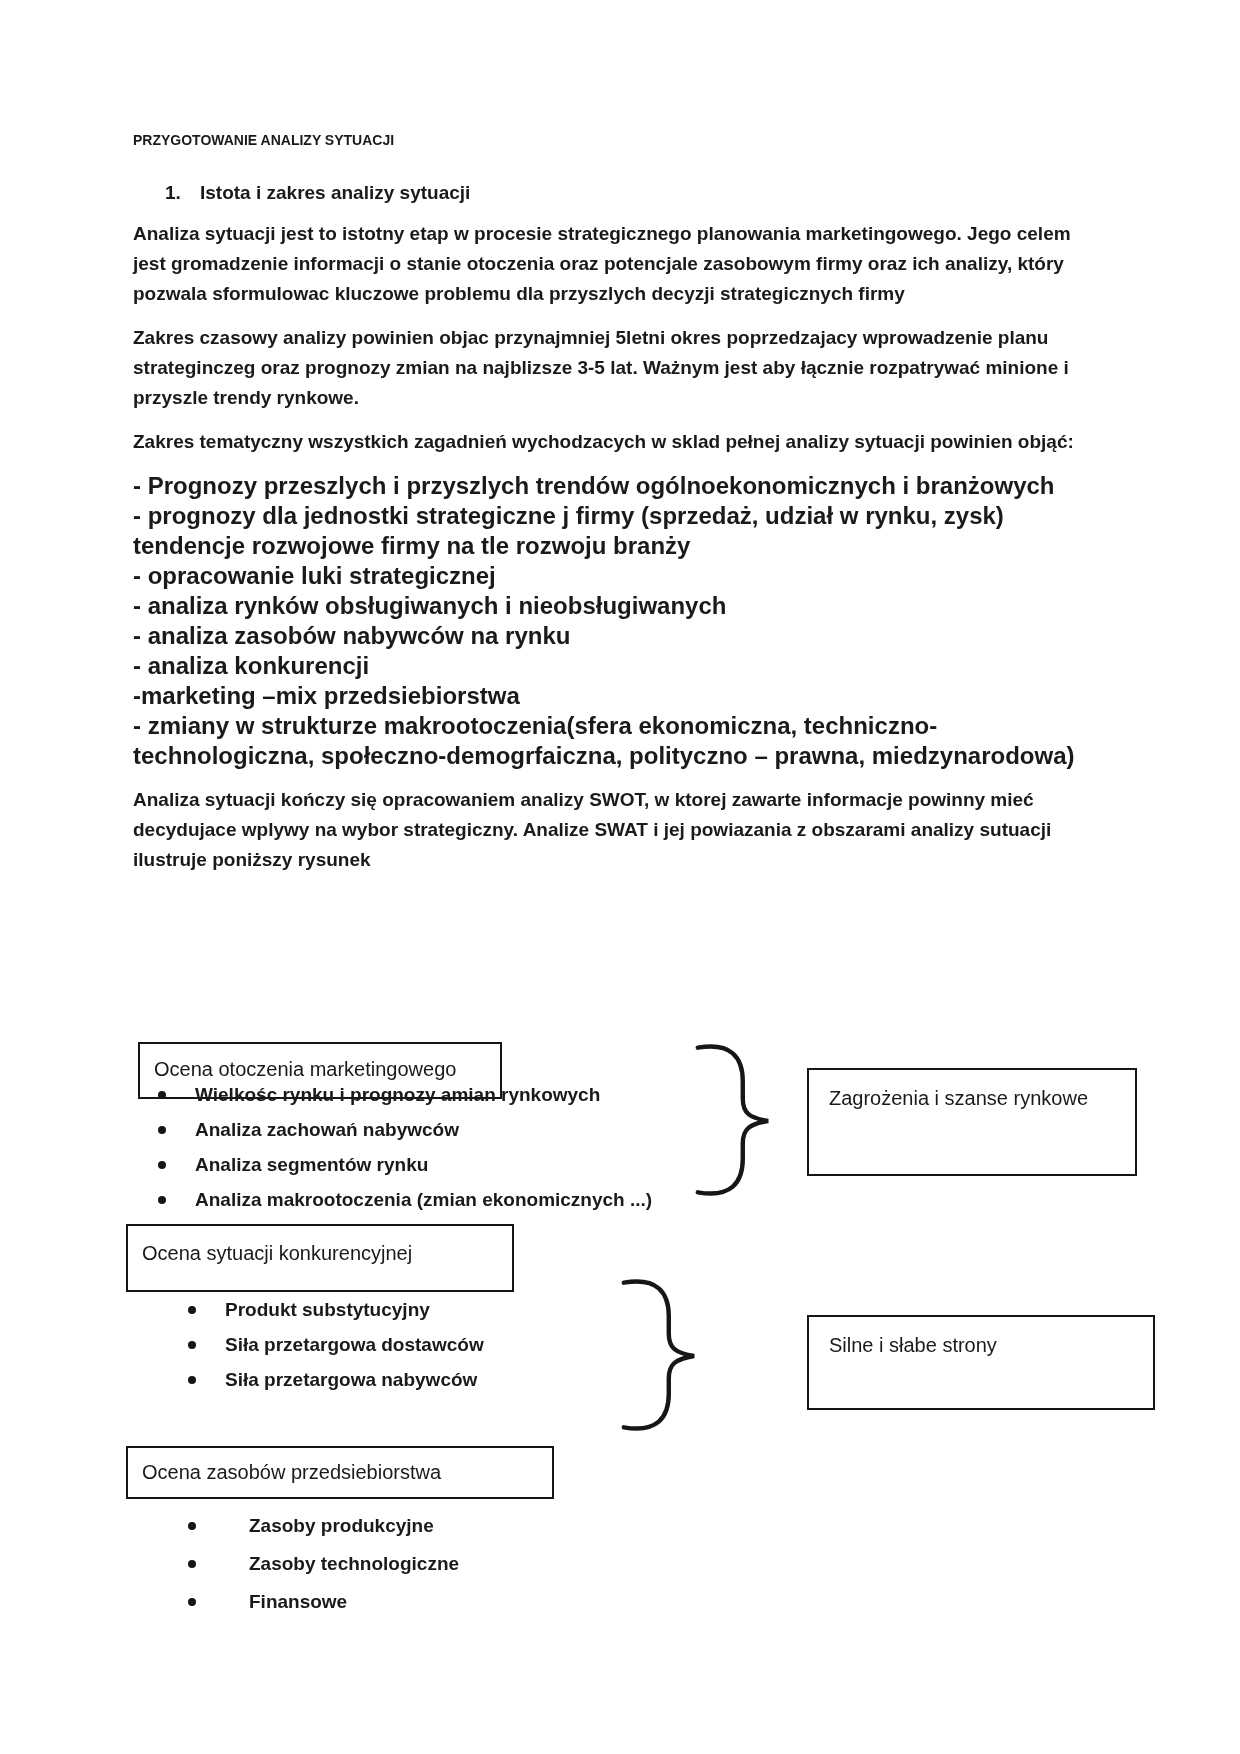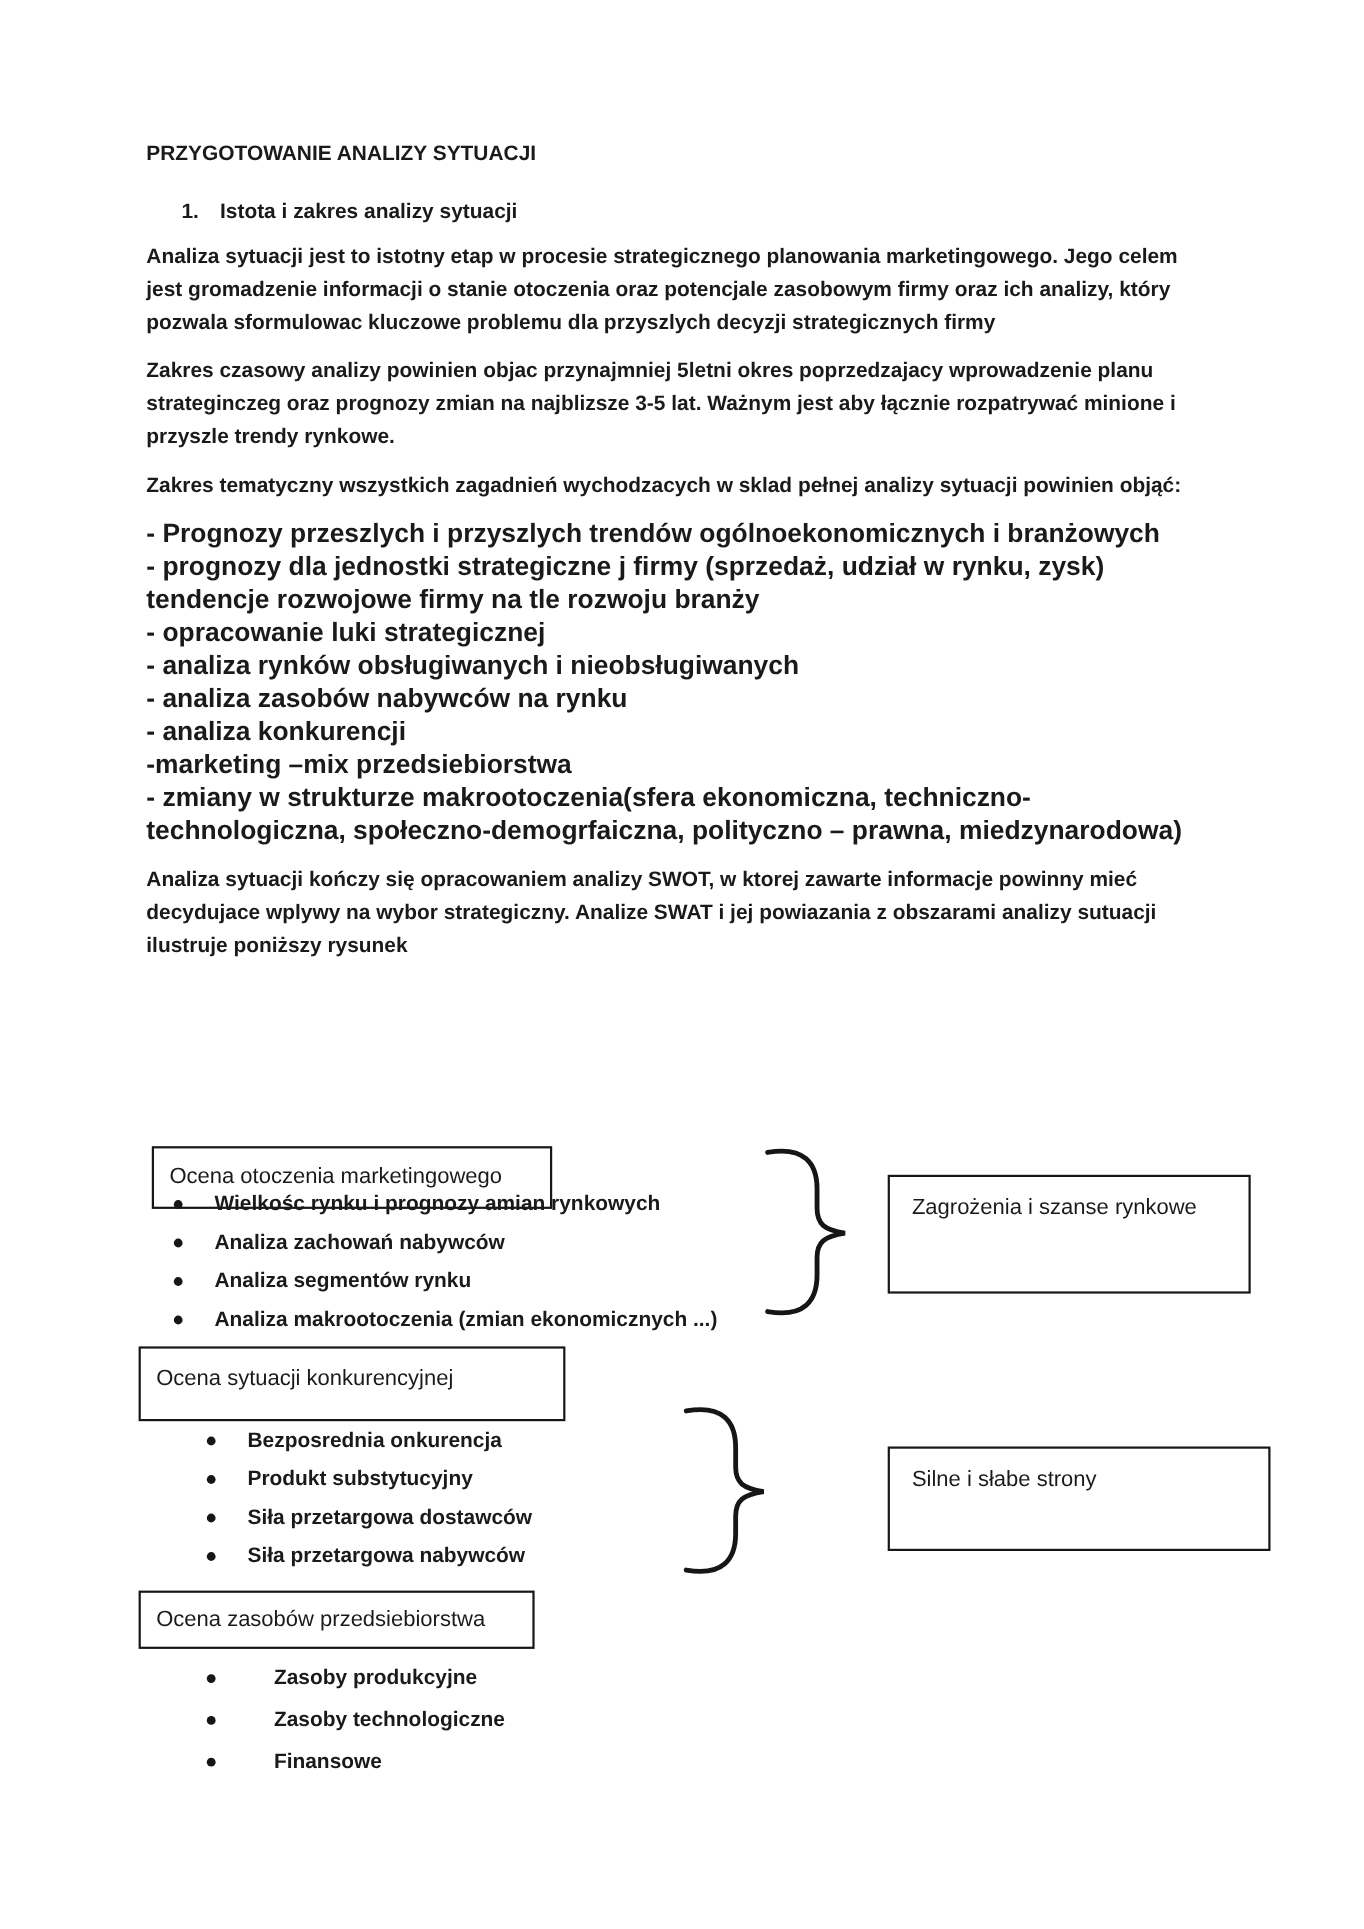--- a/index.html
+++ b/index.html
@@ -8,41 +8,41 @@
     background:#ffffff;
     font-family:"Liberation Sans","DejaVu Sans",sans-serif;
     color:#1a1a1a;
     -webkit-font-smoothing:antialiased;
   }
   .page{position:relative;width:1240px;height:1754px;background:#fff;overflow:hidden;}
 
   
   .content{padding:128px 135px 0 133px;}
   .doc-title{
-    font-size:19px;font-weight:700;line-height:24px;margin:0;
+    font-size:14px;font-weight:700;line-height:24px;margin:0;
   }
   .section-heading{
     display:flex;margin:29px 0 0 32px;font-size:19px;font-weight:700;line-height:24px;
   }
   .section-heading .num{width:35px;}
   p.body{
     font-size:19px;font-weight:600;line-height:30px;margin:14px 0 0 0;
   }
   .outline{margin:14px 0 0 0;font-size:24px;font-weight:600;line-height:30px;}
   .outline div{margin:0;}
 
   
   .diagram{position:absolute;inset:0;pointer-events:none;}
   .obox{
     position:absolute;border:2.5px solid #161616;background:#fff;
     font-size:20px;font-weight:400;box-sizing:border-box;
   }
   .lbox1{left:138px;top:1042px;width:364px;height:57px;padding:14px 0 0 14px;}
   .lbox2{left:126px;top:1224px;width:388px;height:68px;padding:16px 0 0 14px;}
-  .lbox3{left:126px;top:1446px;width:360px;height:53px;padding:13px 0 0 14px;}
+  .lbox3{left:126px;top:1446px;width:428px;height:53px;padding:13px 0 0 14px;}
   .rbox1{left:807px;top:1068px;width:330px;height:108px;padding:17px 0 0 20px;}
   .rbox2{left:807px;top:1315px;width:348px;height:95px;padding:17px 0 0 20px;}
 
   .blist{position:absolute;}
   .blist1{left:158px;top:1083px;}
   .blist2{left:188px;top:1298px;}
   .blist3{left:188px;top:1514px;}
   .dbul{display:flex;height:35px;align-items:flex-start;font-size:19px;font-weight:700;}
   .blist3 .dbul{height:38px;gap:24px;}
   .dot{flex:0 0 auto;width:8px;height:8px;border-radius:50%;background:#161616;margin:8px 0 0 0;}
@@ -112,24 +112,20 @@
     <div class="obox rbox1">
       <span>Zagrożenia i szanse rynkowe</span>
     </div>
 
     <div class="obox lbox2">
       <span>Ocena sytuacji konkurencyjnej</span>
     </div>
     <div class="blist blist2">
       <div class="dbul">
         <span class="dot"></span>
-        <span class="txt">Bezposrednia onkurencja</span>
-      </div>
-      <div class="dbul">
-        <span class="dot"></span>
         <span class="txt">Produkt substytucyjny</span>
       </div>
       <div class="dbul">
         <span class="dot"></span>
         <span class="txt">Siła przetargowa dostawców</span>
       </div>
       <div class="dbul">
         <span class="dot"></span>
         <span class="txt">Siła przetargowa nabywców</span>
       </div>

